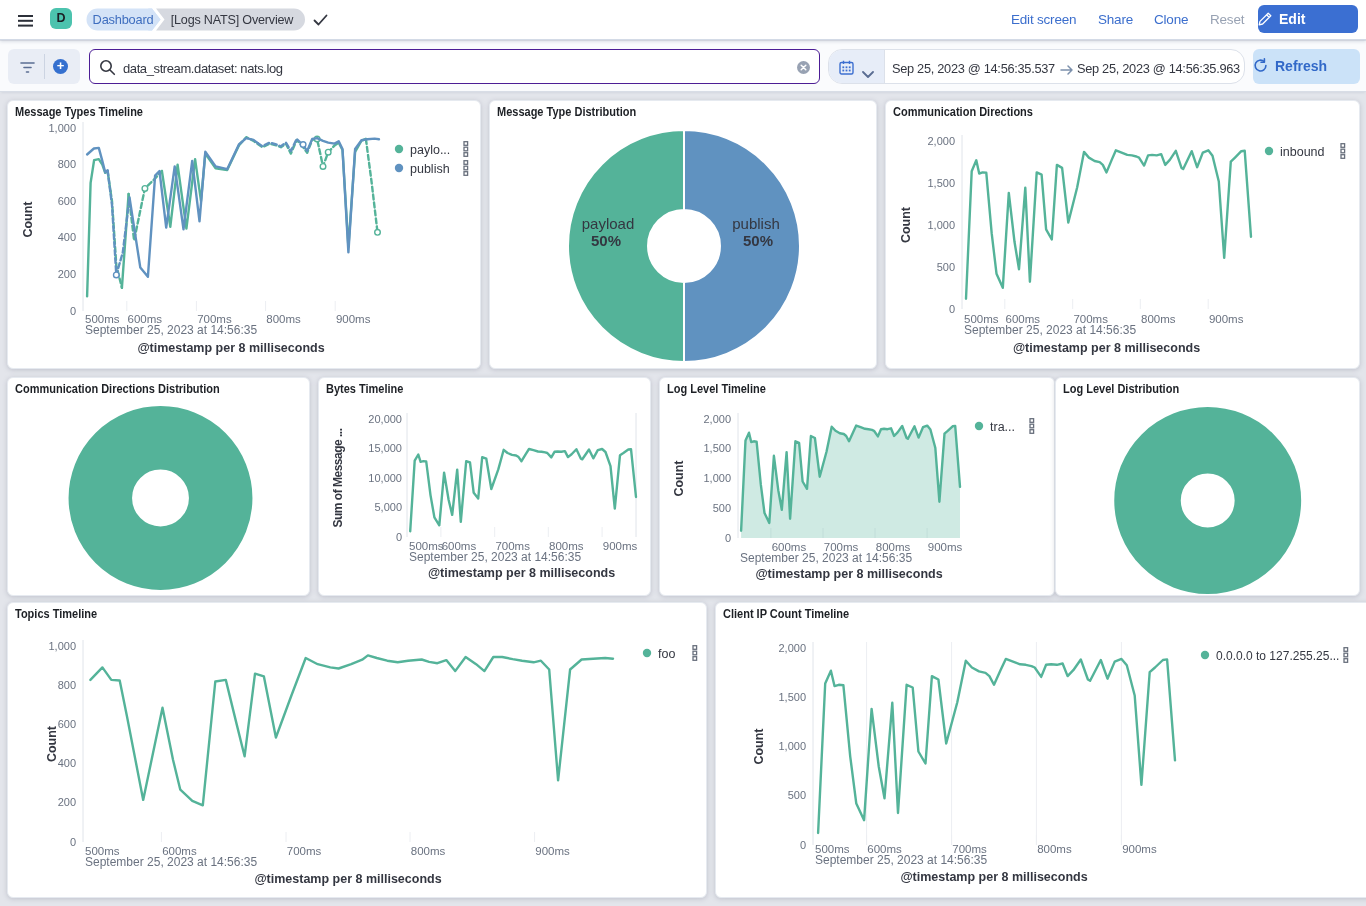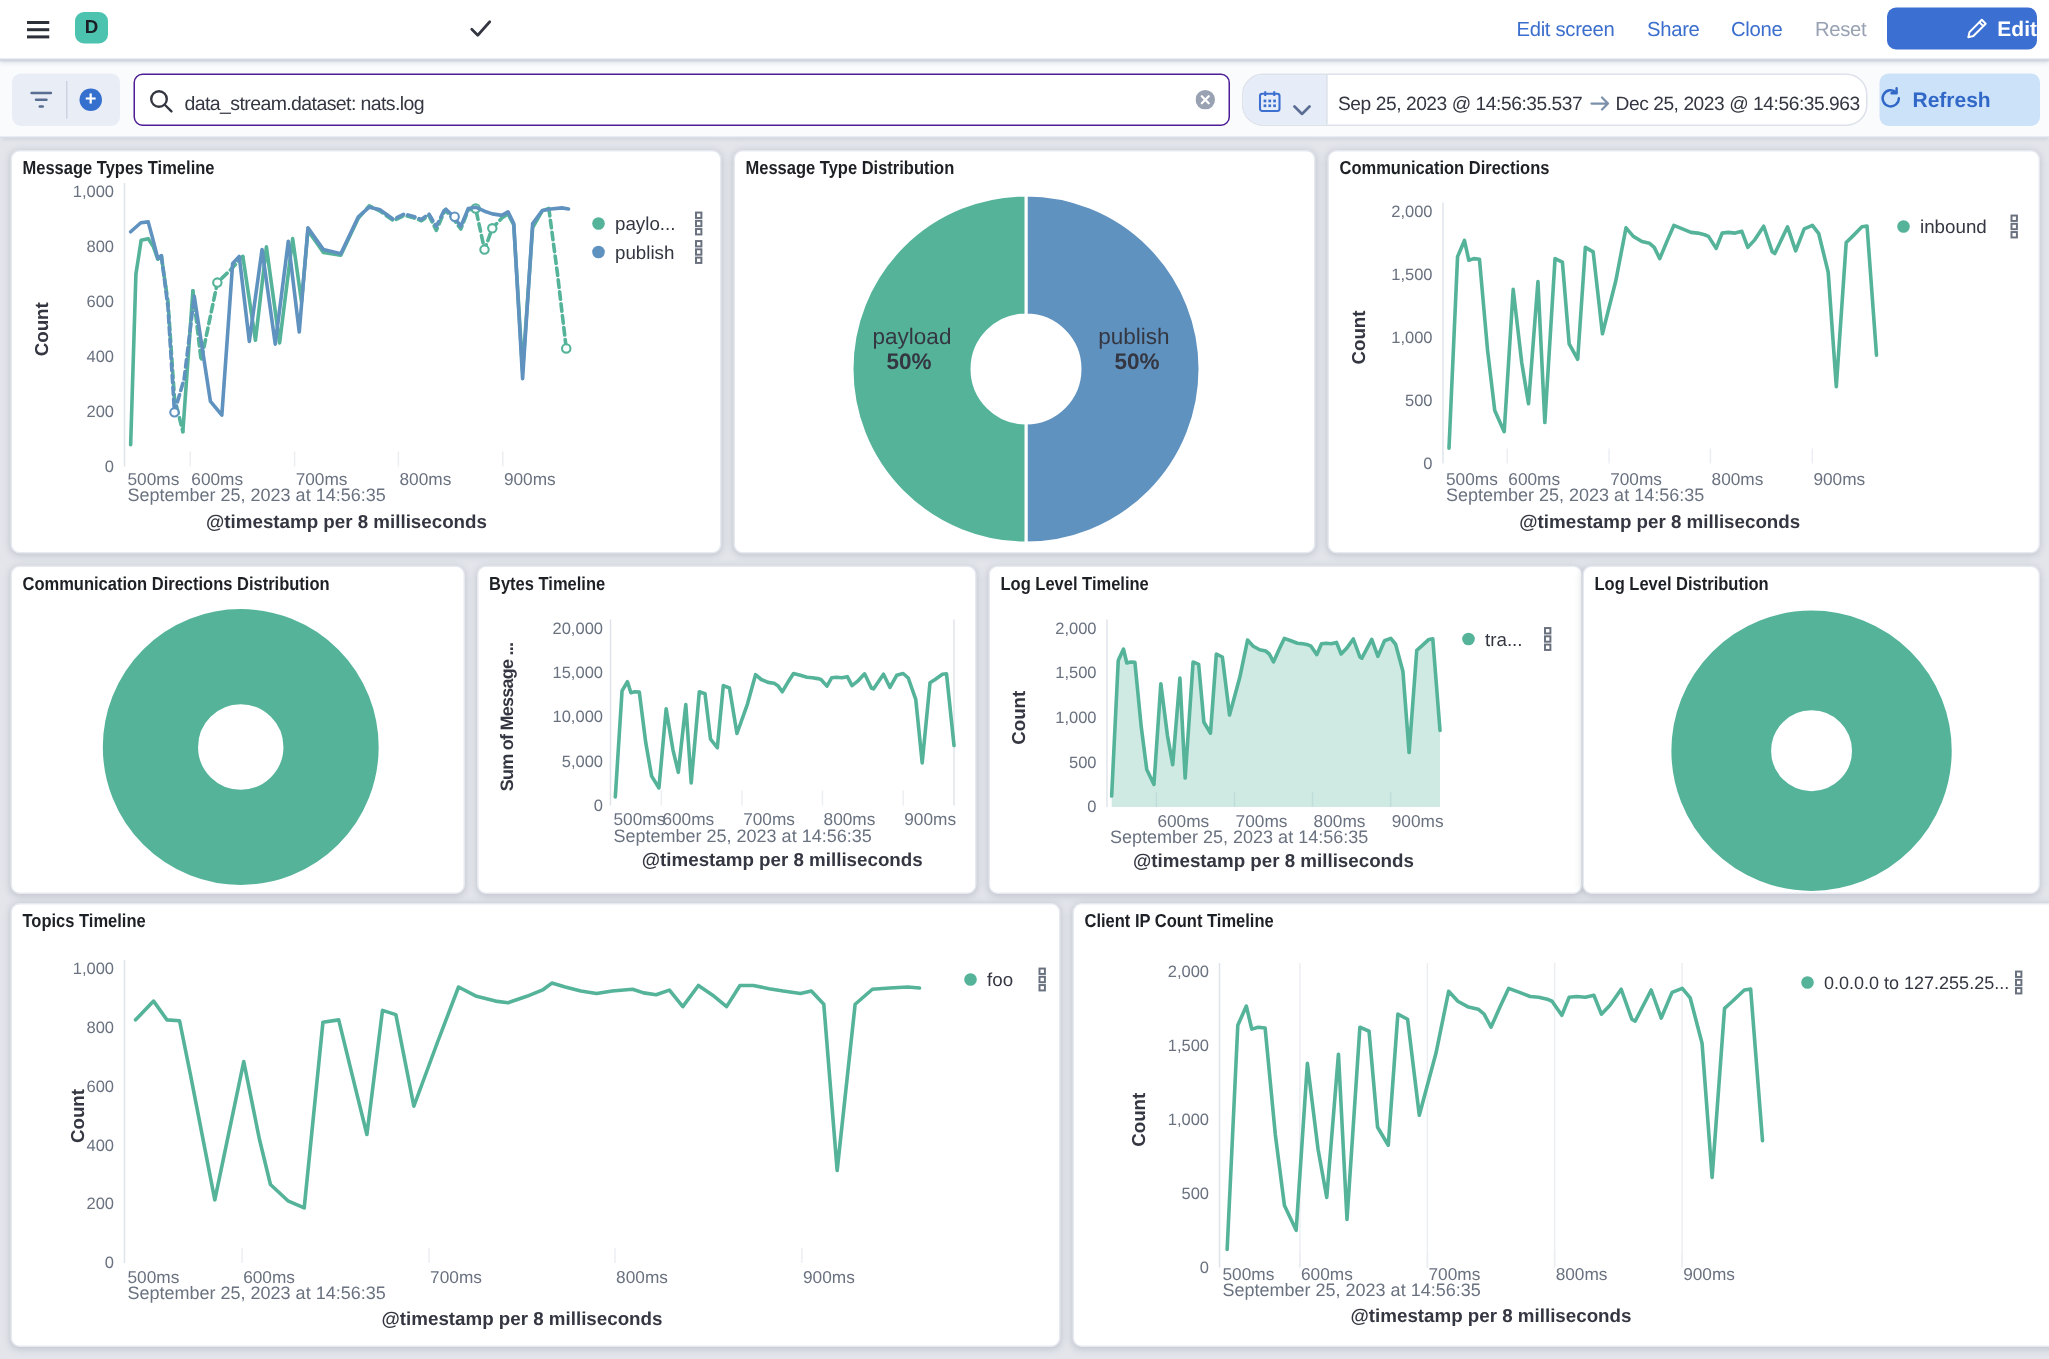--- a/index.html
+++ b/index.html
@@ -15,28 +15,35 @@
 <body>
 <div class="hdr">
   <div class="abs" style="left:18px;top:13px"><svg width="15" height="12" viewBox="0 0 15 12">
         <g fill="#2c3039">
           <rect y="0" width="15" height="2"></rect>
           <rect y="4.8" width="15" height="2"></rect>
           <rect y="9.6" width="15" height="2"></rect>
         </g>
       </svg></div>
   <div class="abs" style="left:50px;top:8px;width:22px;height:21px;border-radius:6px;background:#4cc3ae;color:#1b1e24;font-weight:bold;font-size:12.5px;text-align:center;line-height:21px">D</div>
+  <div class="abs" style="left:86px;top:8px"><svg width="222" height="23" viewBox="0 0 222 23">
+<path d="M11.5 0.5 H66 L74.5 11.5 L66 22.5 H11.5 A11 11 0 0 1 11.5 0.5 Z" fill="#d4e3f7"></path>
+<path d="M70 0.5 H208 A11 11 0 0 1 208 22.5 H70 L78.5 11.5 Z" fill="#d6d9e0"></path>
+<path d="M62 0.5 H66 L74.5 11.5 L66 22.5 H62 L70.5 11.5 Z" fill="#d4e3f7"></path>
+<text x="37" y="16" font-size="12.8" letter-spacing="-0.2" fill="#3f6ebf" text-anchor="middle">Dashboard</text>
+<text x="146" y="16" font-size="12.6" letter-spacing="-0.2" fill="#343741" text-anchor="middle">[Logs NATS] Overview</text>
+</svg></div>
   <div class="abs" style="left:313px;top:13px"><svg width="15" height="13" viewBox="0 0 15 13">
         <path d="M1.5 6.5 L5.5 10.5 L13.5 1.5" fill="none" stroke="#343741" stroke-width="1.8" stroke-linecap="round" stroke-linejoin="round"></path>
       </svg></div>
   <div class="hlink" style="left:1011px">Edit screen</div>
   <div class="hlink" style="left:1098px">Share</div>
   <div class="hlink" style="left:1154px">Clone</div>
   <div class="hlink" style="left:1210px;color:#98a2b3">Reset</div>
-  <div class="abs" style="left:1258px;top:5px;width:100px;height:28px;border-radius:6px;background:#3b6fd2;color:#fff;font-weight:bold;font-size:14px;text-align:right;line-height:28px"><span style="position:relative;top:2px;margin-right:7px;display:inline-block"><svg width="14" height="14" viewBox="0 0 14 14">
+  <div class="abs" style="left:1258px;top:5px;width:100px;height:28px;border-radius:6px;background:#3b6fd2;color:#fff;font-weight:bold;font-size:14px;text-align:left;line-height:28px"><span style="position:relative;top:2px;margin-right:7px;display:inline-block"><svg width="14" height="14" viewBox="0 0 14 14">
           <path d="M10.2 1.2 L12.8 3.8 L4.6 12 L1.2 12.8 L2 9.4 Z M8.6 2.8 L11.2 5.4" fill="none" stroke="#fff" stroke-width="1.3" stroke-linejoin="round"></path>
         </svg></span>Edit</div>
 </div>
 <div class="qbar">
   <div class="abs" style="left:8px;top:8px;width:72px;height:35px;border-radius:6px;background:#e9edf5">
     <div class="abs" style="left:12px;top:11px"><svg width="15" height="13" viewBox="0 0 15 13">
           <g stroke="#5a6d92" stroke-width="1.6" stroke-linecap="round">
             <line x1="1" y1="2" x2="14" y2="2"></line>
             <line x1="4" y1="6.5" x2="11" y2="6.5"></line>
             <line x1="6.5" y1="11" x2="8.5" y2="11"></line>
@@ -74,21 +81,21 @@
             </g>
           </svg></div>
       <div class="abs" style="left:33px;top:14px"><svg width="12" height="7" viewBox="0 0 12 7">
             <path d="M1 1 L6 6 L11 1" fill="none" stroke="#5a6d92" stroke-width="1.8" stroke-linecap="round" stroke-linejoin="round"></path>
           </svg></div>
     </div>
     <div class="abs" style="left:63px;top:11px;font-size:12.8px;letter-spacing:-0.3px;color:#343741">Sep 25, 2023 @ 14:56:35.537</div>
     <div class="abs" style="left:231px;top:12px"><svg width="14" height="12" viewBox="0 0 14 12">
           <path d="M1 6 H12 M8 2 L12 6 L8 10" fill="none" stroke="#7c90ac" stroke-width="1.5" stroke-linecap="round" stroke-linejoin="round"></path>
         </svg></div>
-    <div class="abs" style="left:248px;top:11px;font-size:12.8px;letter-spacing:-0.3px;color:#343741">Dec 25, 2023 @ 14:56:35.963</div>
+    <div class="abs" style="left:248px;top:11px;font-size:12.8px;letter-spacing:-0.3px;color:#343741">Sep 25, 2023 @ 14:56:35.963</div>
   </div>
   <div class="abs" style="left:1253px;top:8px;width:107px;height:35px;border-radius:6px;background:#cbe2f8;color:#3168c8;font-weight:bold;font-size:14px;text-align:left;line-height:35px"><span style="position:relative;top:2px;margin-right:7px;display:inline-block"><svg width="15" height="15" viewBox="0 0 15 15">
           <path d="M12.9 7.5 A5.4 5.4 0 1 1 11.2 3.6" fill="none" stroke="#3168c8" stroke-width="1.6" stroke-linecap="round"></path>
           <path d="M11.4 0.8 L11.4 4.2 L8 4.2" fill="none" stroke="#3168c8" stroke-width="1.6" stroke-linecap="round" stroke-linejoin="round"></path>
         </svg></span>Refresh</div>
 </div>
 <div class="panel" style="left:7px;top:100px;width:474px;height:269px">
 <div class="ptitle">Message Types Timeline</div>
 <div class="chart"><svg width="474" height="269" viewBox="0 0 474 269" font-family="Liberation Sans, sans-serif">
         <line x1="75" y1="21" x2="75" y2="210" stroke="#e0e4ea" stroke-width="1"></line>

